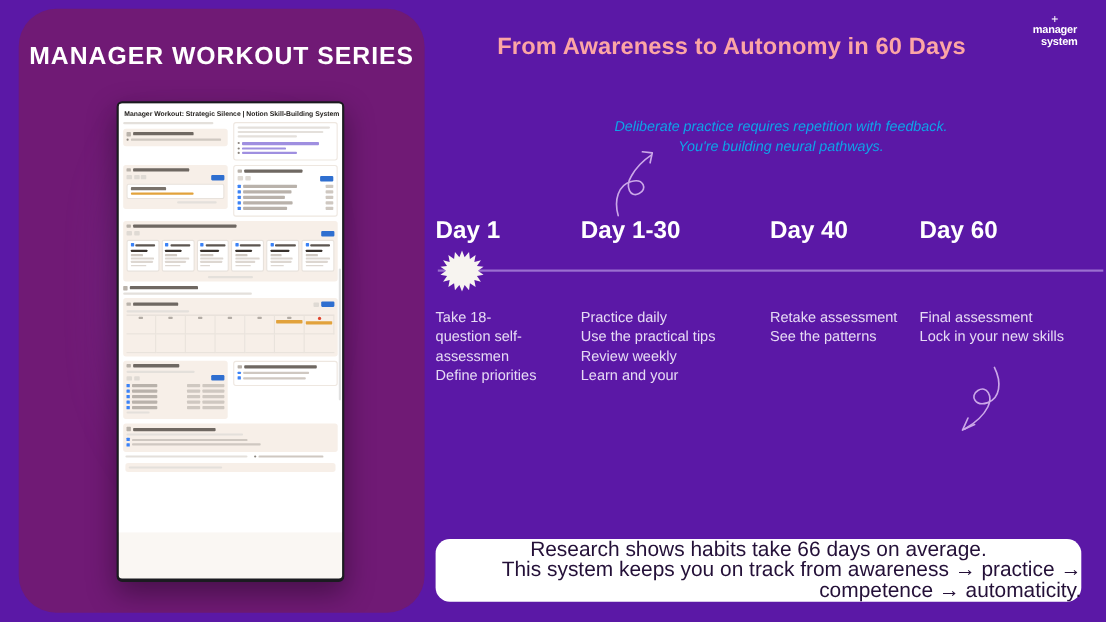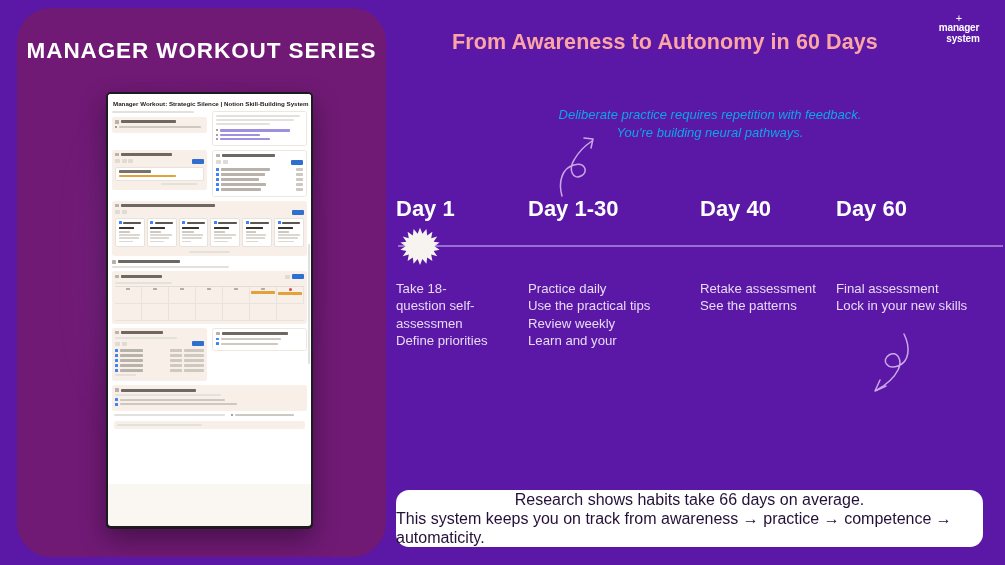--- a/index.html
+++ b/index.html
@@ -158,21 +158,21 @@
     white-space: nowrap;
   }
   .col-text {
     position: absolute; top: 280px; color: #E6DAF4; font-size: 13.2px; line-height: 17.3px;
   }
 
   .footer-box {
     position: absolute; left: 396px; top: 490px; width: 587px; height: 57px;
     background: #FFFFFF; border-radius: 13px;
     display: flex; flex-direction: column; align-items: center; justify-content: center;
-    color: #241038; font-size: 16px; line-height: 19px; text-align: left;
+    color: #241038; font-size: 19px; line-height: 19px; text-align: right;
   }
 </style>
 </head>
 <body>
 
 <div class="stage">
 
   <div class="left-card">
     <div class="glow"></div>
     <div class="left-title">MANAGER WORKOUT SERIES</div>

